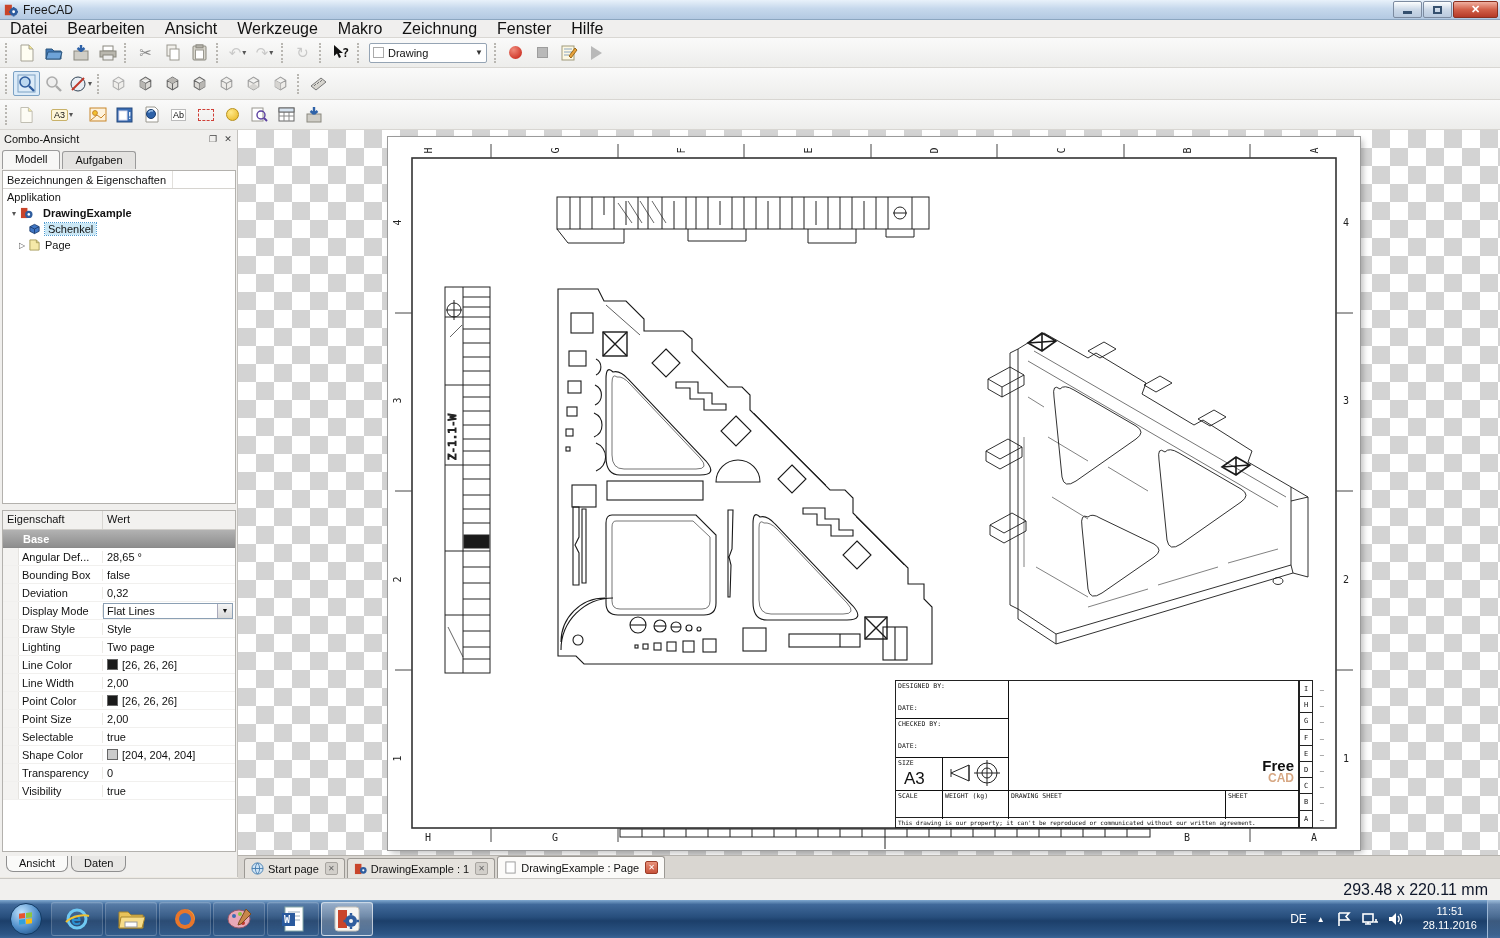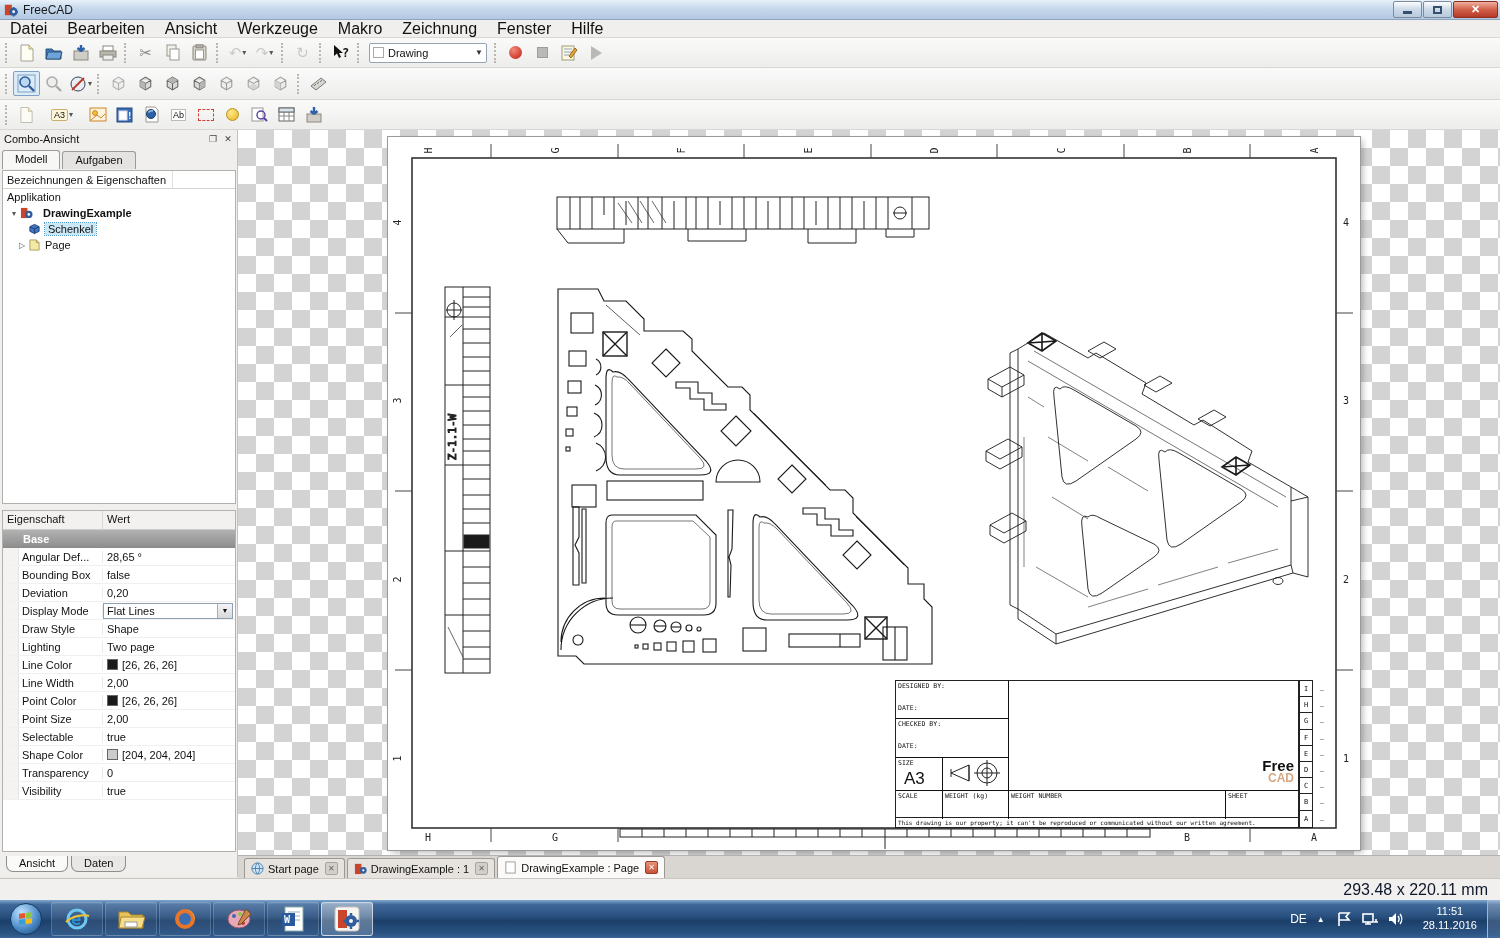--- a/index.html
+++ b/index.html
@@ -482,36 +482,36 @@
           <span class="pval">28,65 °</span>
         </div>
       <div class="pgrow">
           <span class="gut"></span>
           <span class="pname">Bounding Box</span>
           <span class="pval">false</span>
         </div>
       <div class="pgrow">
           <span class="gut"></span>
           <span class="pname">Deviation</span>
-          <span class="pval">0,20</span>
+          <span class="pval">0,32</span>
         </div>
       <div class="pgrow">
         <span class="gut"></span>
         <span class="pname">Display Mode</span>
         <span class="pval" style="padding-left:0">
           <span class="pg-dd">
             <span>Flat Lines</span>
             <span class="dd-btn">▼</span>
           </span>
         </span>
       </div>
       <div class="pgrow">
           <span class="gut"></span>
           <span class="pname">Draw Style</span>
-          <span class="pval">Shape</span>
+          <span class="pval">Style</span>
         </div>
       <div class="pgrow">
           <span class="gut"></span>
           <span class="pname">Lighting</span>
           <span class="pval">Two page</span>
         </div>
       <div class="pgrow">
         <span class="gut"></span>
         <span class="pname">Line Color</span>
         <span class="pval">
@@ -740,21 +740,21 @@
             <span class="cad">CAD</span>
           </div>
         </div>
         <div class="tb-cell" style="left:0;top:110px;width:47px;height:28px;border-right:1px solid">
           <span class="tb-lbl">SCALE</span>
         </div>
         <div class="tb-cell" style="left:47px;top:110px;width:66px;height:28px;border-right:1px solid">
           <span class="tb-lbl">WEIGHT (kg)</span>
         </div>
         <div class="tb-cell" style="left:113px;top:110px;width:217px;height:28px;border-right:1px solid">
-          <span class="tb-lbl">WEIGHT NUMBER</span>
+          <span class="tb-lbl">DRAWING SHEET</span>
         </div>
         <div class="tb-cell" style="left:330px;top:110px;width:74px;height:28px">
           <span class="tb-lbl">SHEET</span>
         </div>
       </div>
       <div id="disclaimer" class="abs">This drawing is our property; it can't be reproduced or communicated without our written agreement.</div>
 
       <div id="revcol" class="abs">
         <div class="rev-cell">I</div>
         <div class="rev-cell">H</div>

